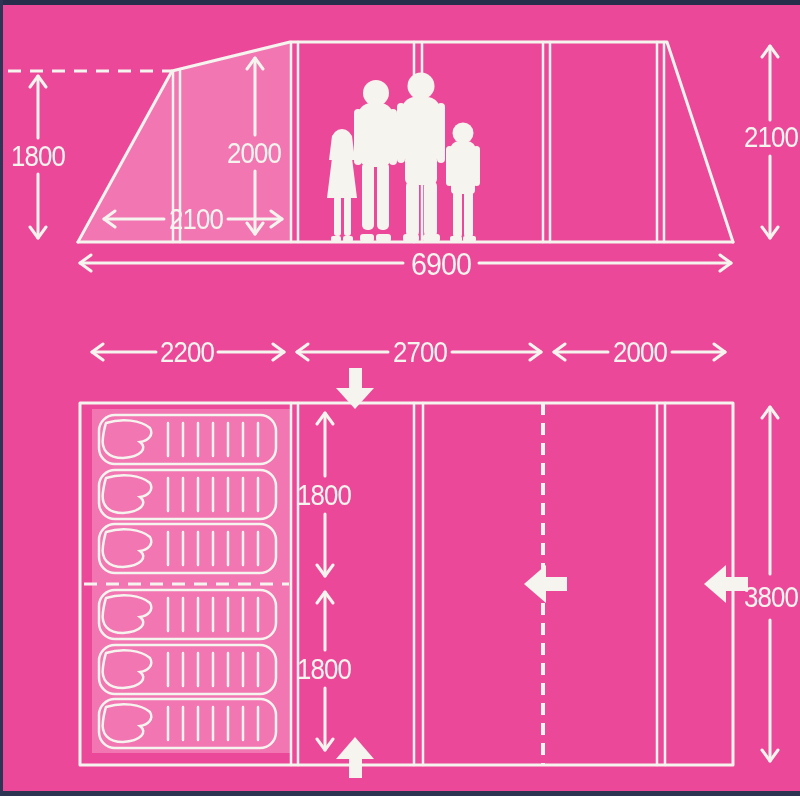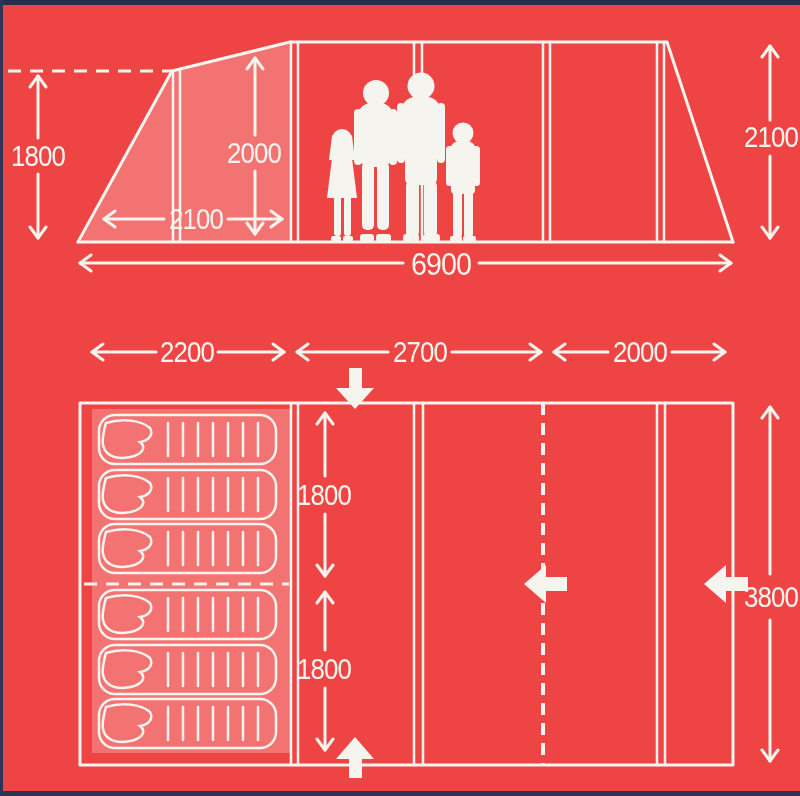--- a/index.html
+++ b/index.html
@@ -1,16 +1,16 @@
 <!DOCTYPE html>
 <html><head>
 <meta charset="utf-8">
 <style>
   html,body{margin:0;padding:0;background:#394062;}
-  .canvas{position:relative;width:800px;height:796px;background:#ef4444;overflow:hidden;}
+  .canvas{position:relative;width:800px;height:796px;background:#ec4899;overflow:hidden;}
   svg{position:absolute;left:0;top:0;}
   .ln{stroke:#f5f4ee;stroke-width:2.5;fill:none;stroke-linecap:round;}
   .ln3{stroke:#f5f4ee;stroke-width:3;fill:none;stroke-linecap:round;stroke-linejoin:round;}
   .dash{stroke:#f5f4ee;stroke-width:3;fill:none;stroke-dasharray:13 9;stroke-linecap:butt;}
   .dashv{stroke:#f5f4ee;stroke-width:4;fill:none;stroke-dasharray:12 8;stroke-linecap:butt;}
   .dim{stroke:#f5f4ee;stroke-width:3;fill:none;stroke-linecap:round;}
   .shade{fill:rgba(255,255,255,0.25);}
   .fillw{fill:#f5f4ee;stroke:none;}
   text{fill:#f5f4ee;font-family:"Liberation Sans",sans-serif;font-size:30px;
        letter-spacing:-1px;text-anchor:middle;}

